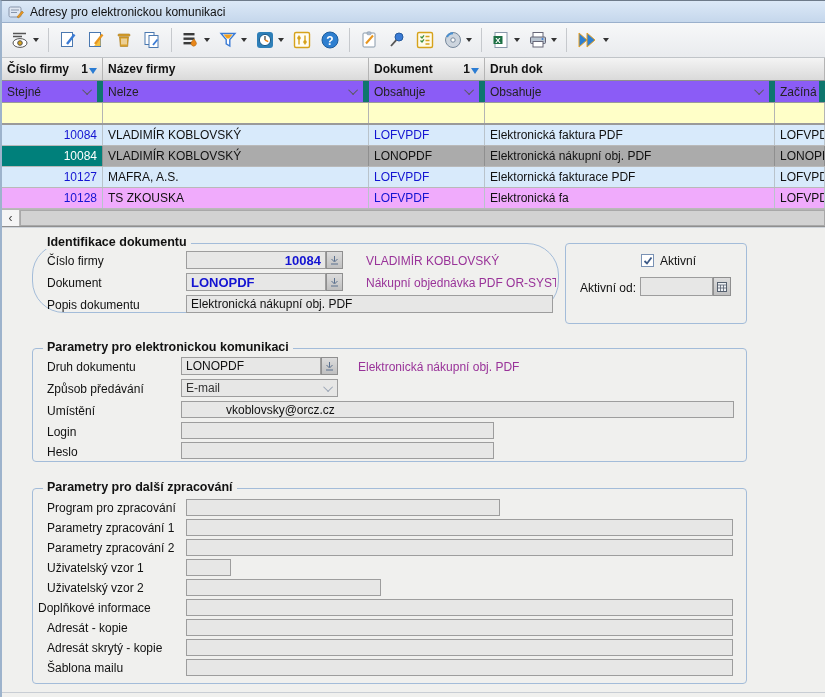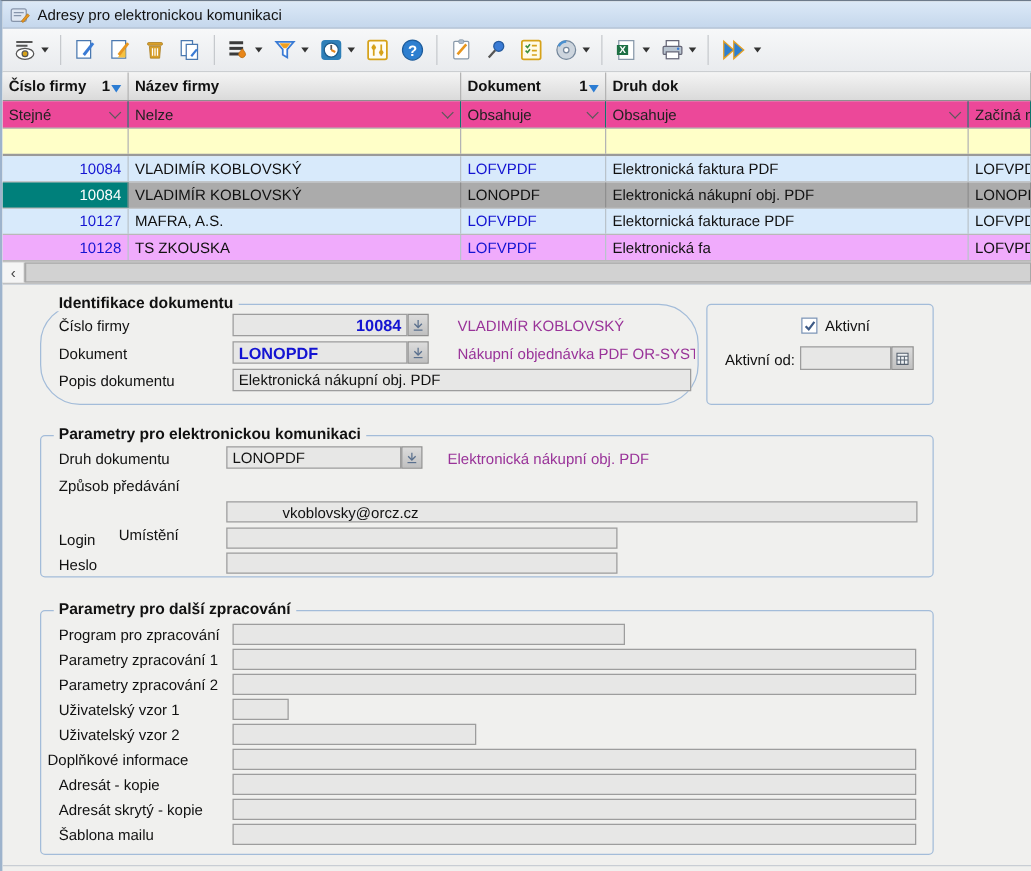--- a/index.html
+++ b/index.html
@@ -27,21 +27,21 @@
   .grid { background:#fff; border-bottom:1px solid #8f8f8f; }
   .grow { display:flex; }
   .c1{width:101px;} .c2{width:266px;} .c3{width:116px;} .c4{width:290px;} .c5{flex:1;}
   .gcell { display:flex; align-items:center; padding:0 5px; overflow:hidden; white-space:nowrap; border-right:1px solid #b4b4b4; }
   .ghead { height:23px; background:linear-gradient(#f4f4f4,#dadada); border-bottom:1px solid #8f8f8f; }
   .ghead .gcell { font-weight:bold; }
   .sort { margin-left:auto; display:flex; align-items:center; gap:1px; }
   .sort b { font-size:12px; }
   .sarr { width:0; height:0; border-left:4px solid transparent; border-right:4px solid transparent; border-top:6px solid #2b7cd3; margin-top:3px; }
   .gfilter { height:22px; background:#d6d6d6; border-bottom:1px solid #9a9a9a; }
-  .gfilter .gcell { background:#ec4899; border-right:1px solid #0f766e; color:#222; }
+  .gfilter .gcell { background:#8b5cf6; border-right:6px solid #0f766e; color:#222; }
   .fchev { margin-left:auto; width:7px; height:7px; border-left:1.5px solid #5a5a5a; border-bottom:1.5px solid #5a5a5a; transform:rotate(-45deg) translateY(-2px); }
   .yellowrow { height:22px; background:#ffffc8; border-bottom:2px solid #9a9a9a; }
   .yellowrow .gcell { border-right:1px solid #b4b4b4; }
   .drow { height:21px; border-bottom:1px solid #b9b9b9; background:#f0abfc; }
   .drow .gcell { border-right:1px solid #b9c3cb; }
   .drow.alt { background:#d8eafb; }
   .drow.sel { background:#ababab; }
   .drow.sel .gcell { border-right:1px solid #8f8f8f; }
   .cell-num { justify-content:flex-end; }
   .blue { color:#1414d2; }
@@ -297,21 +297,21 @@
     </div>
 
     <div class="hscroll">
       <div class="sbtn"></div>
       <div class="sthumb"></div>
     </div>
   </div>
 
   <div class="detail">
 
-    <div class="gbox" style="left:30px; top:15px; width:527px; height:81px;border-radius:32px;">
+    <div class="gbox" style="left:30px; top:15px; width:527px; height:70px;border-radius:32px;">
       <span class="legend">Identifikace dokumentu</span>
       <span class="flabel" style="left:14px; top:10px;">Číslo firmy</span>
       <div class="fld right bblue" style="left:153px; top:7px; width:140px; font-size:13px;">10084</div>
       <div class="lbtn" style="left:293px; top:7px;">
         <svg width="9" height="9" viewBox="0 0 9 9">
             <path d="M4.5 0 V5 M1.5 3 L4.5 6 L7.5 3 M1 8 H8" stroke="#5a708e" fill="none"></path>
           </svg>
       </div>
       <span class="sidetext" style="left:333px; top:10px;">VLADIMÍR KOBLOVSKÝ</span>
 
@@ -351,22 +351,26 @@
       <span class="flabel" style="left:14px; top:11px;text-align:center;">Druh dokumentu</span>
       <div class="fld" style="left:148px; top:8px; width:140px;">LONOPDF</div>
       <div class="lbtn" style="left:288px; top:8px;">
         <svg width="9" height="9" viewBox="0 0 9 9">
             <path d="M4.5 0 V5 M1.5 3 L4.5 6 L7.5 3 M1 8 H8" stroke="#5a708e" fill="none"></path>
           </svg>
       </div>
       <span class="sidetext" style="left:325px; top:11px;">Elektronická nákupní obj. PDF</span>
 
       <span class="flabel" style="left:14px; top:33px;">Způsob předávání</span>
-
-      <span class="flabel" style="left:14px; top:72px;margin-left:48px;">Umístění</span>
+      <div class="fld" style="left:148px; top:30px; width:157px; color:#333;">
+        <span>E-mail</span>
+        <span class="ddchev"></span>
+      </div>
+
+      <span class="flabel" style="left:14px; top:55px;">Umístění</span>
       <div class="fld" style="left:148px; top:52px; width:553px; height:17px;padding-left:44px;">vkoblovsky@orcz.cz</div>
 
       <span class="flabel" style="left:14px; top:76px;">Login</span>
       <div class="fld" style="left:148px; top:73px; width:313px; height:17px;"></div>
 
       <span class="flabel" style="left:14px; top:96px;">Heslo</span>
       <div class="fld" style="left:148px; top:93px; width:313px; height:17px;"></div>
     </div>
 
     <div class="gbox" style="left:30px; top:260px; width:715px; height:196px;">

